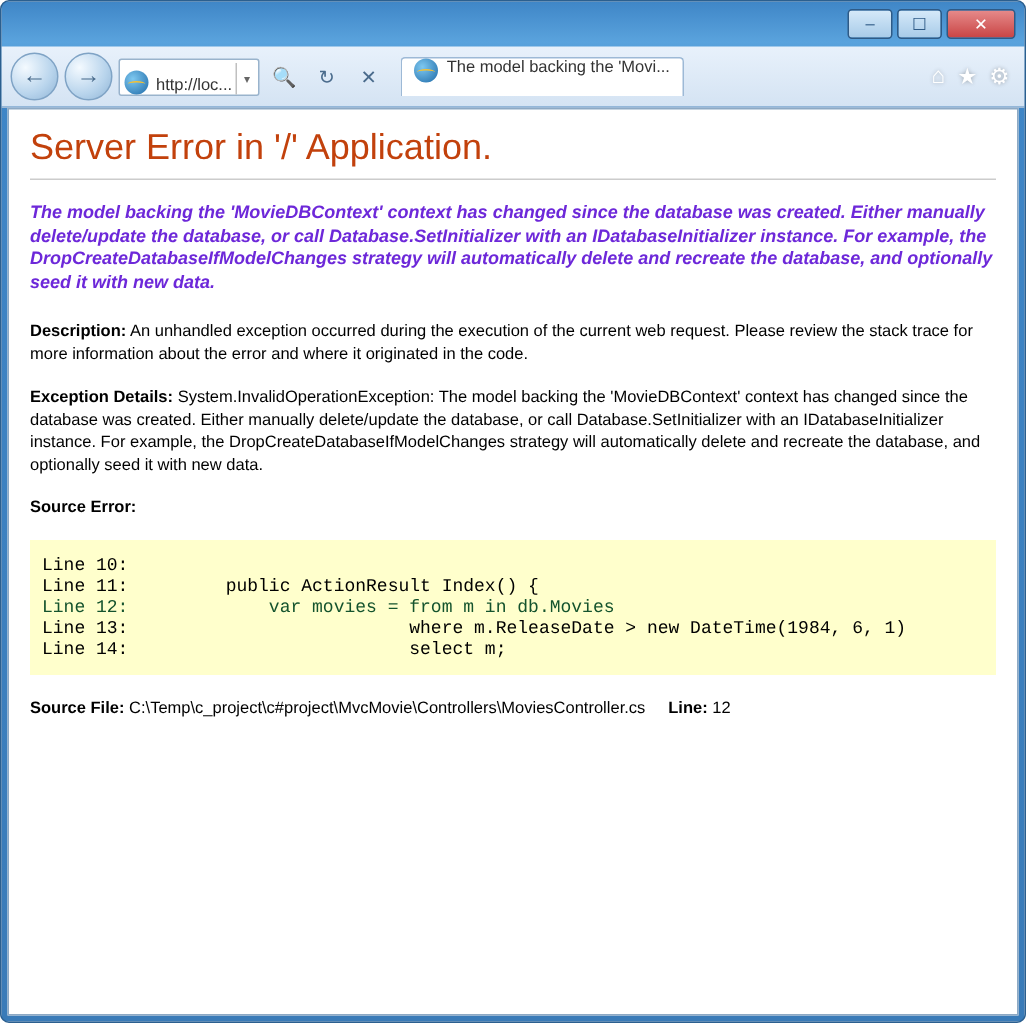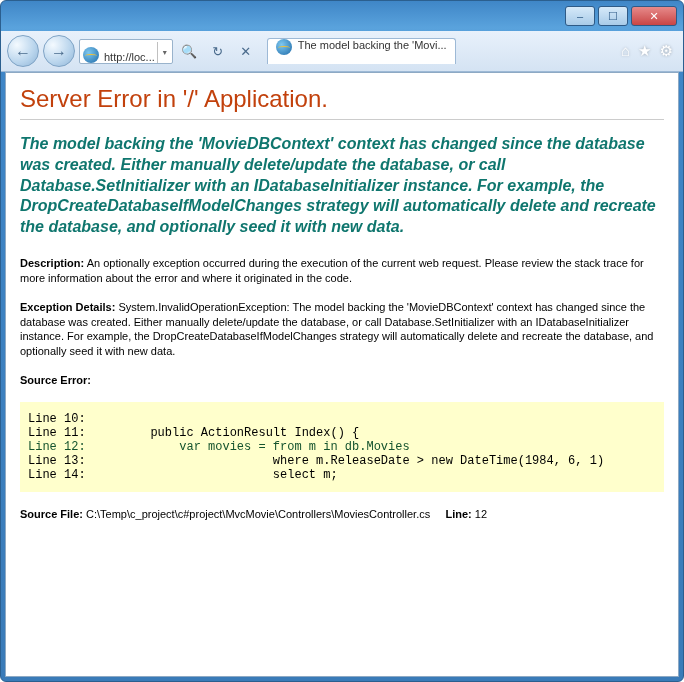--- a/index.html
+++ b/index.html
@@ -25,21 +25,21 @@
 .ie-icon{width:16px;height:16px;border-radius:50%;background:radial-gradient(circle at 35% 35%,#7ec8f0,#1e6aa8);position:relative;flex-shrink:0}
 .ie-icon:after{content:"";position:absolute;left:2px;top:7px;width:12px;height:3px;border-radius:50%;border-top:1.5px solid #f5c133}
 .content-wrap{flex:1;background:#fff;overflow:hidden;position:relative;margin:0 4px 4px 4px;border:1px solid #8da9c4}
 .content{position:absolute;inset:0;overflow:auto;padding:12px 14px}
 .content::-webkit-scrollbar{width:17px;height:17px}
 .content::-webkit-scrollbar-track{background:#f0f0f0;border:1px solid #dcdcdc}
 .content::-webkit-scrollbar-thumb{background:#c9d5e3;border:1px solid #9db2c9;border-radius:2px}
 .content::-webkit-scrollbar-button{background:#e3e9f0;border:1px solid #c0ccda;height:17px;width:17px}
 h1.err{font-family:Verdana,sans-serif;font-weight:400;color:#c2410c;font-size:24px;margin:0 0 6px 0}
 hr.sep{border:none;border-top:1px solid #ccc;margin:6px 0 14px 0}
-h2.msg{font-family:Verdana,sans-serif;font-style:italic;font-weight:bold;color:#0f766e;font-size:16px;margin:0 0 18px 0;line-height:1.3}
+h2.msg{font-family:Verdana,sans-serif;font-style:italic;font-weight:bold;color:#6d28d9;font-size:12px;margin:0 0 18px 0;line-height:1.3}
 .blk{font-family:Arial,sans-serif;font-size:11px;color:#000;margin:0 0 14px 0;line-height:1.35}
 .blk b{font-weight:bold}
 .code-box{background:#ffffcc;border:0;padding:10px 8px;margin:0 0 16px 0;font-family:Consolas,"Courier New",monospace;font-size:12px;white-space:pre;overflow-x:auto}
 .code-line{display:block}
 .code-line.hl{color:#14532d}
 .src-file{font-family:Arial,sans-serif;font-size:11px;margin-bottom:14px}
 </style>
 </head>
 <body>
 
@@ -94,21 +94,21 @@
   <div class="content-wrap">
     <div class="content">
 
       <h1 class="err">Server Error in '/' Application.</h1>
       <hr class="sep">
 
       <h2 class="msg">The model backing the 'MovieDBContext' context has changed since the database was created. Either manually delete/update the database, or call Database.SetInitializer with an IDatabaseInitializer instance. For example, the DropCreateDatabaseIfModelChanges strategy will automatically delete and recreate the database, and optionally seed it with new data.</h2>
 
       <p class="blk">
         <b>Description:</b>
-        <span>An optionally exception occurred during the execution of the current web request. Please review the stack trace for more information about the error and where it originated in the code.</span>
+        <span>An unhandled exception occurred during the execution of the current web request. Please review the stack trace for more information about the error and where it originated in the code.</span>
       </p>
 
       <p class="blk">
         <b>Exception Details:</b>
         <span>System.InvalidOperationException: The model backing the 'MovieDBContext' context has changed since the database was created. Either manually delete/update the database, or call Database.SetInitializer with an IDatabaseInitializer instance. For example, the DropCreateDatabaseIfModelChanges strategy will automatically delete and recreate the database, and optionally seed it with new data.</span>
       </p>
 
       <p class="blk">
         <b>Source Error:</b>
       </p>

